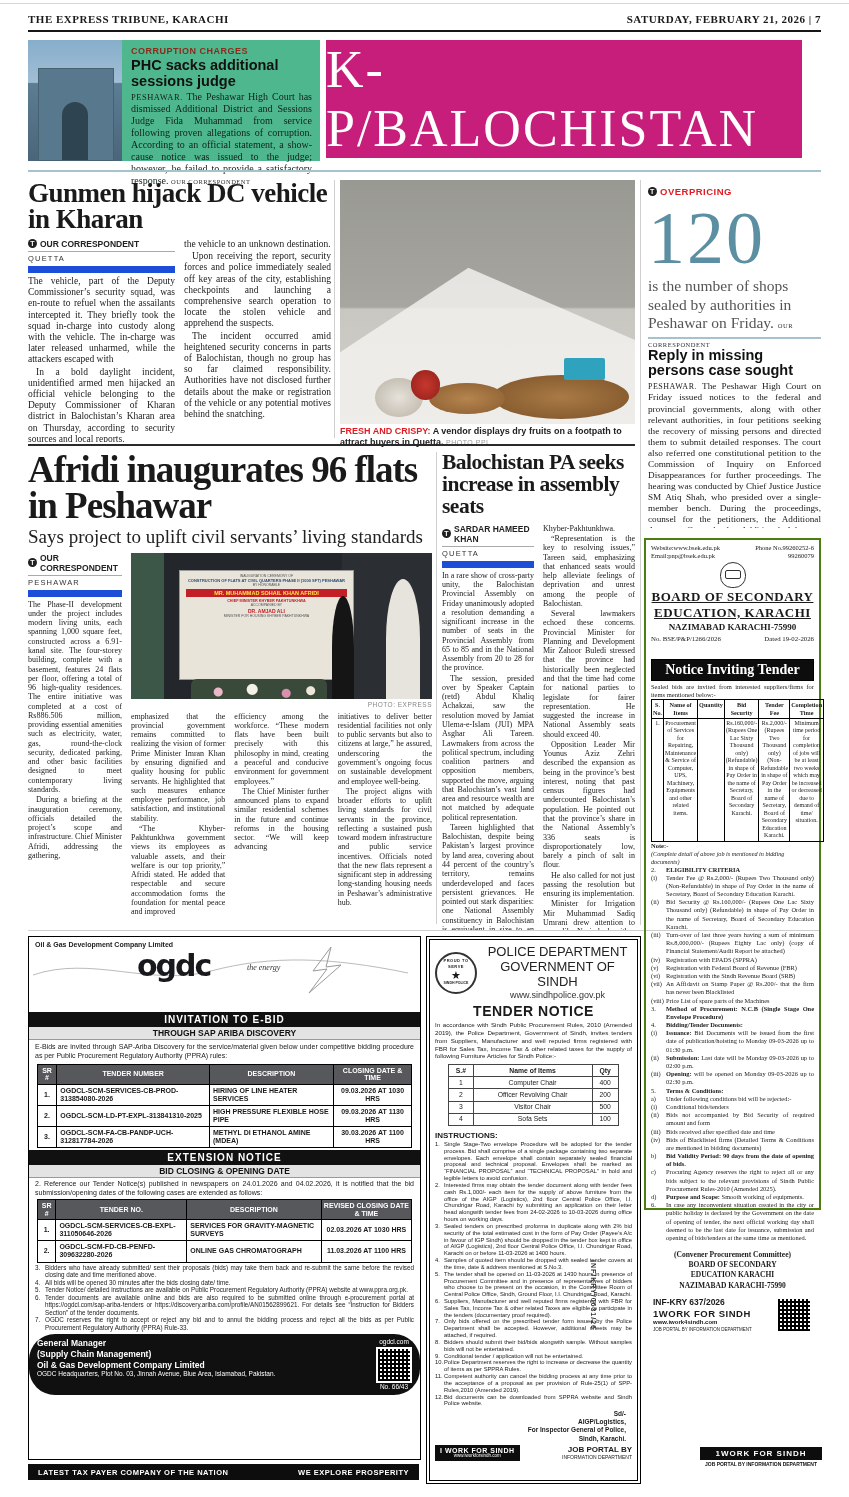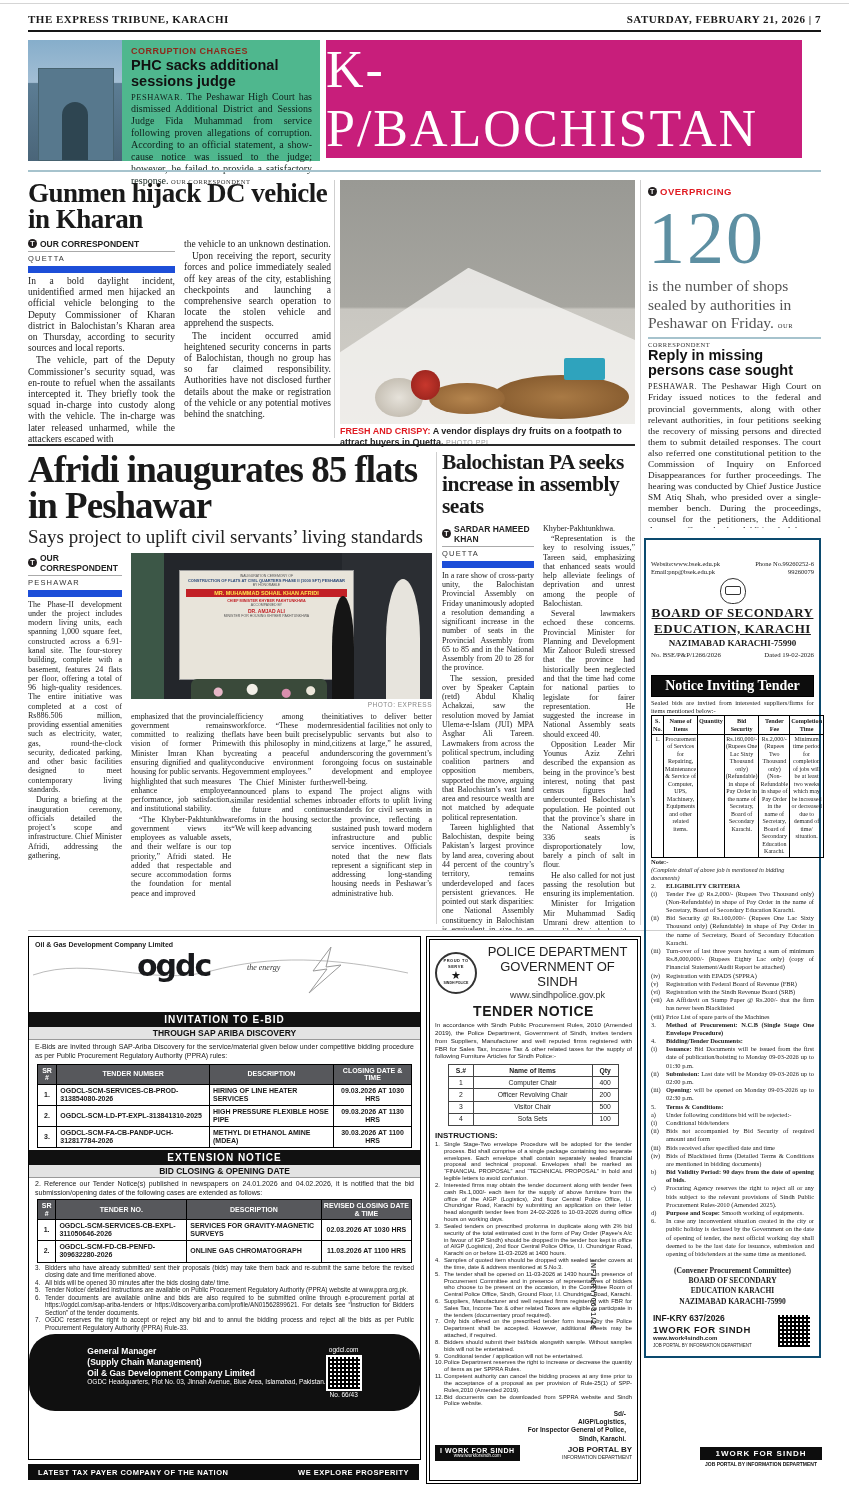--- a/index.html
+++ b/index.html
@@ -71,21 +71,21 @@
   .plaque .pl4{font-size:5.5px;font-weight:bold;color:#ffe34d;background:#c22026;margin:2px 4px;padding:1px 0;}
   .plaque .pl5{font-size:3.8px;color:#c22026;font-weight:bold;}
   .plaque .pl7{font-size:5px;font-weight:bold;color:#c22026;margin-top:1px;}
   .flowers{position:absolute;bottom:-6px;left:20%;width:45%;height:26px;
     background:radial-gradient(circle at 20% 50%,#e8b7c8 0 4px,transparent 5px),
                radial-gradient(circle at 45% 40%,#f3f0e8 0 5px,transparent 6px),
                radial-gradient(circle at 70% 55%,#d98fae 0 4px,transparent 5px),
                radial-gradient(circle at 88% 45%,#ece7da 0 4px,transparent 5px),#3a4a3a;border-radius:6px 6px 0 0;}
   .figure{position:absolute;border-radius:50% 50% 0 0;}
   .af-credit{text-align:right;font:6.5px "Liberation Sans",sans-serif;color:#888;letter-spacing:.5px;margin:2px 0 4px;}
-  .af-cols{display:flex;justify-content:space-between;}
+  .af-cols{display:flex;gap:9px;justify-content:space-between;}
   .afridi .col p{font-size:8px;line-height:1.16;}
   .pullquote{font:14px/1.12 "Liberation Serif",serif;color:#8c8c8c;margin-bottom:7px;}
   
   .bal{left:442px;top:452px;width:193px;height:478px;overflow:hidden;}
   .bal h1{margin:0 0 6px;font:bold 21.5px/1.02 "Liberation Serif",serif;letter-spacing:-.5px;}
   .bal .col p{font-size:8px;line-height:1.16;}
   
   .adbox{border:1.5px solid #000;background:#fff;overflow:hidden;}
   table{border-collapse:collapse;width:100%;}
   
@@ -98,21 +98,21 @@
   .bar-gry{background:#e3e3e3;color:#111;text-align:center;font:bold 8.5px/12px "Liberation Sans",sans-serif;border-bottom:1px solid #999;}
   .ogdc-intro{font:7px/1.25 "Liberation Sans",sans-serif;padding:3px 6px;text-align:justify;}
   .ogdc table{margin:0 auto;width:96%;}
   .ogdc th{background:#57585c;color:#fff;font:bold 7px/1.1 "Liberation Sans",sans-serif;border:1px solid #000;padding:2px;}
   .ogdc td{font:bold 7px/1.15 "Liberation Sans",sans-serif;border:1px solid #000;padding:2px 3px;}
   .ogdc td.c{text-align:center;}
   .ogdc-note{font:7px/1.2 "Liberation Sans",sans-serif;padding:2px 6px;text-align:justify;}
   .ogdc-list{padding:1px 6px;}
   .ogdc-li{display:flex;font:6.3px/1.2 "Liberation Sans",sans-serif;text-align:justify;}
   .ogdc-li .n{width:10px;flex:none;}
-  .gm{background:#101010;color:#fff;display:flex;justify-content:center;padding:12px 8px;margin-top:2px;border-radius:26px;}
+  .gm{background:#101010;color:#fff;display:flex;justify-content:space-between;padding:4px 8px;margin-top:2px;border-radius:26px;}
   .gm .l1{font:bold 8.5px/1.25 "Liberation Sans",sans-serif;}
   .gm .l2{font:6.5px/1.3 "Liberation Sans",sans-serif;}
   .qr{background:
       repeating-linear-gradient(0deg,#000 0 2px,transparent 2px 4px),
       repeating-linear-gradient(90deg,#000 0 2px,#fff 2px 4px);
       width:32px;height:32px;border:2px solid #fff;}
   .blk-bar{left:28px;top:1464px;width:391px;height:16px;background:#0d0d0d;color:#fff;display:flex;
            justify-content:space-between;align-items:center;padding:0 10px;box-sizing:border-box;
            font:bold 7.5px "Liberation Sans",sans-serif;letter-spacing:.5px;}
   
@@ -137,21 +137,21 @@
   .pol-foot{display:flex;justify-content:space-between;align-items:center;padding:2px 8px;}
   .wfs{background:#0d0d0d;color:#fff;padding:2px 5px;text-align:center;}
   .wfs .w1{font:bold 7px/1.1 "Liberation Sans",sans-serif;letter-spacing:.5px;}
   .wfs .w2{font:4.5px/1.1 "Liberation Sans",sans-serif;}
   .jp{text-align:right;}
   .jp .j1{font:bold 8px/1.1 "Liberation Sans",sans-serif;}
   .jp .j2{font:5px/1.1 "Liberation Sans",sans-serif;}
   .inf-vert{left:597px;top:1260px;transform:rotate(90deg);transform-origin:left top;
             font:bold 7px "Liberation Sans",sans-serif;color:#333;letter-spacing:1px;}
   
-  .bsek{left:644px;top:538px;width:177px;height:820px;border:2px solid #0c4a6e;box-sizing:border-box;padding:20px 5px;font-family:"Liberation Serif",serif;}
+  .bsek{left:644px;top:538px;width:177px;height:672px;border:2px solid #4d7c0f;box-sizing:border-box;padding:4px 5px;font-family:"Liberation Serif",serif;}
   .bsek-row{display:flex;justify-content:space-between;font:6.5px/1.3 "Liberation Serif",serif;}
   .crest{width:24px;height:24px;margin:1px auto;border:1.5px solid #333;border-radius:50% 50% 45% 45%;position:relative;}
   .crest:after{content:"";position:absolute;left:4px;top:7px;right:4px;height:7px;border:1px solid #333;border-radius:2px;}
   .bsek-org{text-align:center;font:bold 13px/1.25 "Liberation Serif",serif;letter-spacing:.5px;}
   .bsek-org span{text-decoration:underline;}
   .bsek-org3{text-align:center;font:bold 9px/1.4 "Liberation Serif",serif;}
   .bsek-ref{display:flex;justify-content:space-between;font:6.8px/1.6 "Liberation Serif",serif;}
   .nit{border:1px solid #000;background:#0d0d0d;color:#fff;text-align:center;font:bold 14px/20px "Liberation Serif",serif;margin:14px 0 2px;}
   .bsek-intro{font:6.5px/1.25 "Liberation Serif",serif;text-align:justify;}
   .bsek th,.bsek td{border:1px solid #000;font:6px/1.25 "Liberation Serif",serif;padding:1px;text-align:center;vertical-align:top;}
@@ -203,22 +203,22 @@
   <div class="abs gunmen">
     <h1>Gunmen hijack DC vehicle in Kharan</h1>
     <div class="cols">
       <div class="col">
         <div class="byline">
             <span class="t-icon">T</span>
             <span>OUR CORRESPONDENT</span>
           </div>
         <div class="dateline">QUETTA</div>
         <div>
+            <p>The vehicle, part of the Deputy Commissioner’s security squad, was en-route to refuel when the assailants intercepted it. They briefly took the squad in-charge into custody along with the vehicle. The in-charge was later released unharmed, while the attackers escaped with</p>
             <p>In a bold daylight incident, unidentified armed men hijacked an official vehicle belonging to the Deputy Commissioner of Kharan district in Balochistan’s Kharan area on Thursday, according to security sources and local reports.</p>
-            <p>The vehicle, part of the Deputy Commissioner’s security squad, was en-route to refuel when the assailants intercepted it. They briefly took the squad in-charge into custody along with the vehicle. The in-charge was later released unharmed, while the attackers escaped with</p>
           </div>
       </div>
       <div class="col">
 
       <p>the vehicle to an unknown destination.</p>
           <p>Upon receiving the report, security forces and police immediately sealed off key areas of the city, establishing checkpoints and launching a comprehensive search operation to locate the stolen vehicle and apprehend the suspects.</p>
           <p>The incident occurred amid heightened security concerns in parts of Balochistan, though no group has so far claimed responsibility. Authorities have not disclosed further details about the make or registration of the vehicle or any potential motives behind the snatching.</p>
         </div>
     </div>
   </div>
@@ -249,21 +249,21 @@
   <div class="abs rule" style="left:648px;top:337px;width:173px;height:2px;"></div>
 
   <div class="abs missing">
     <h2>Reply in missing persons case sought</h2>
     <div class="bd"><span class="dl">PESHAWAR.</span> <span>The Peshawar High Court on Friday issued notices to the federal and provincial governments, along with other relevant authorities, in four petitions seeking the recovery of missing persons and directed them to submit detailed responses. The court also referred one constitutional petition to the Commission of Inquiry on Enforced Disappearances for further proceedings. The hearing was conducted by Chief Justice Justice SM Atiq Shah, who presided over a single-member bench. During the proceedings, counsel for the petitioners, the Additional Attorney General, the Additional Advocate General, and other officials appeared before the court.</span> </div>
   </div>
 
   <div class="abs" style="top:444px;left:28px;width:607px;height:2px;background:#2a2a2a;"></div>
 
   <div class="abs afridi">
-    <h1>Afridi inaugurates 85 flats in Peshawar</h1>
+    <h1>Afridi inaugurates 96 flats in Peshawar</h1>
     <h3>Says project to uplift civil servants’ living standards</h3>
     <div class="af-body">
       <div class="af-c1 col">
         <div class="byline">
             <span class="t-icon">T</span>
             <span>OUR CORRESPONDENT</span>
           </div>
         <div class="dateline">PESHAWAR</div>
         <div>
             <p>The Phase-II development under the project includes modern living units, each spanning 1,000 square feet, constructed across a 6.91-kanal site. The four-storey building, complete with a basement, features 24 flats per floor, offering a total of 96 high-quality residences. The entire initiative was completed at a cost of Rs886.506 million, providing essential amenities such as electricity, water, gas, round-the-clock security, dedicated parking, and other basic facilities designed to meet contemporary living standards.</p>

